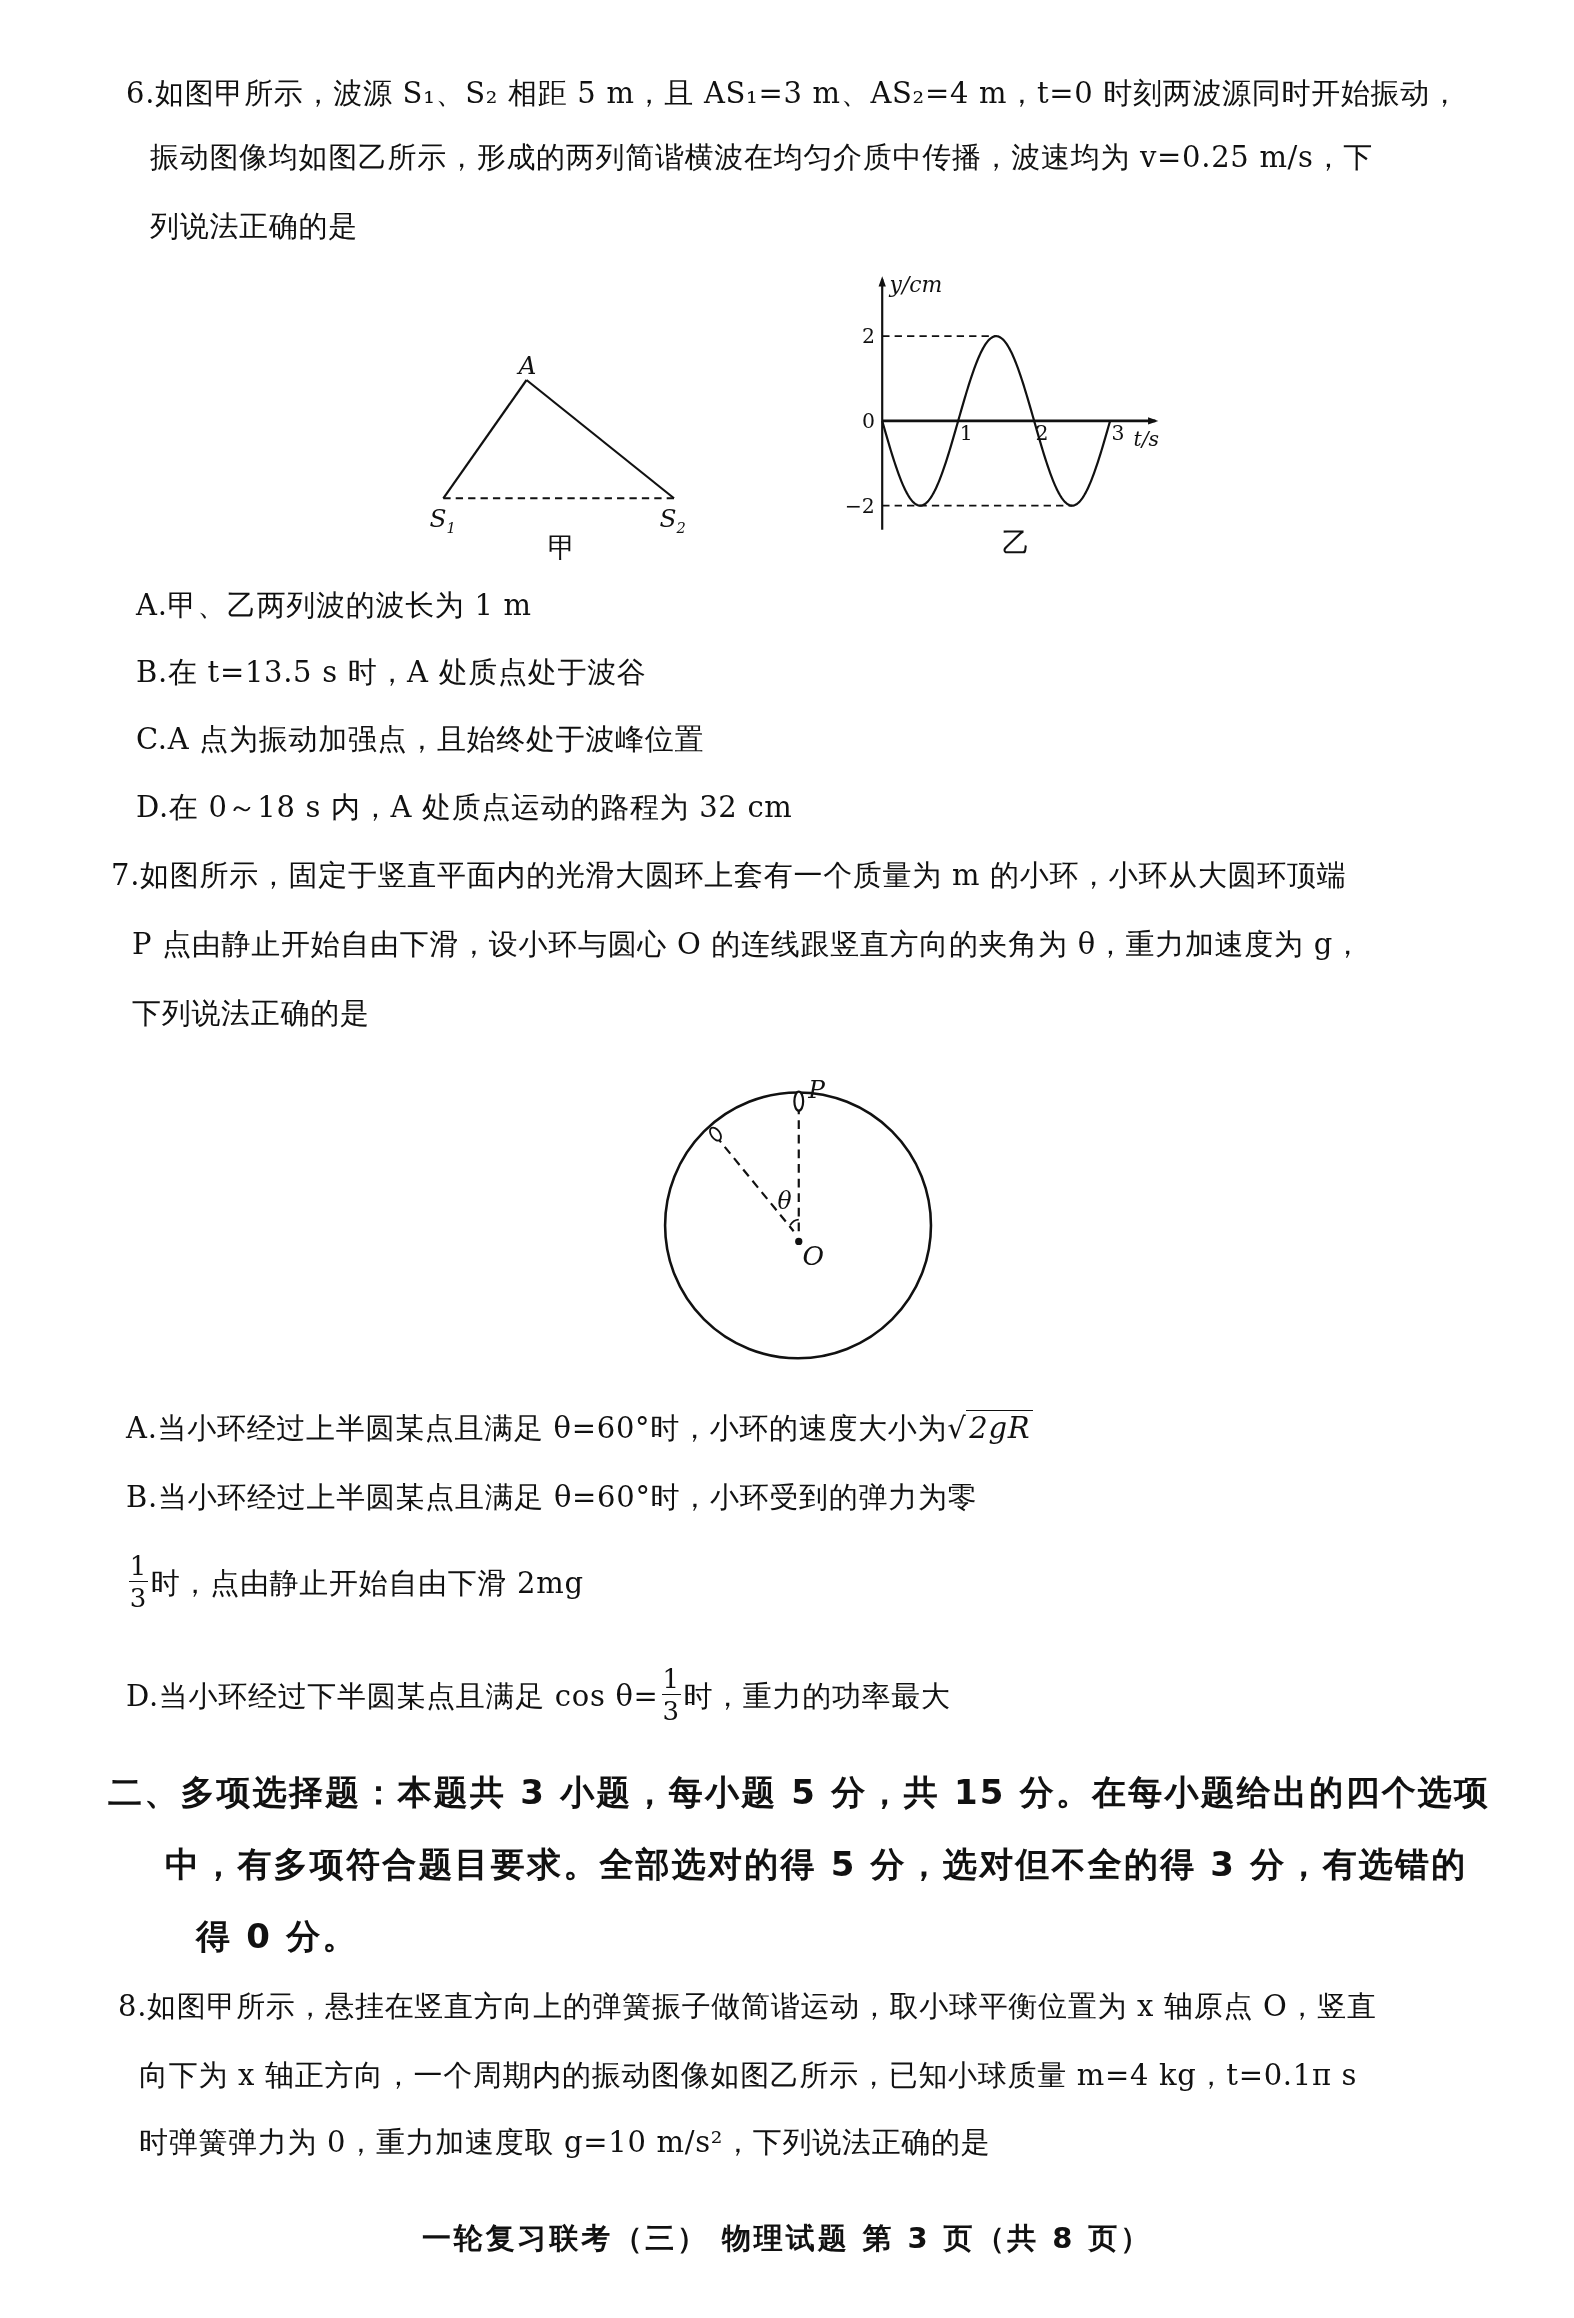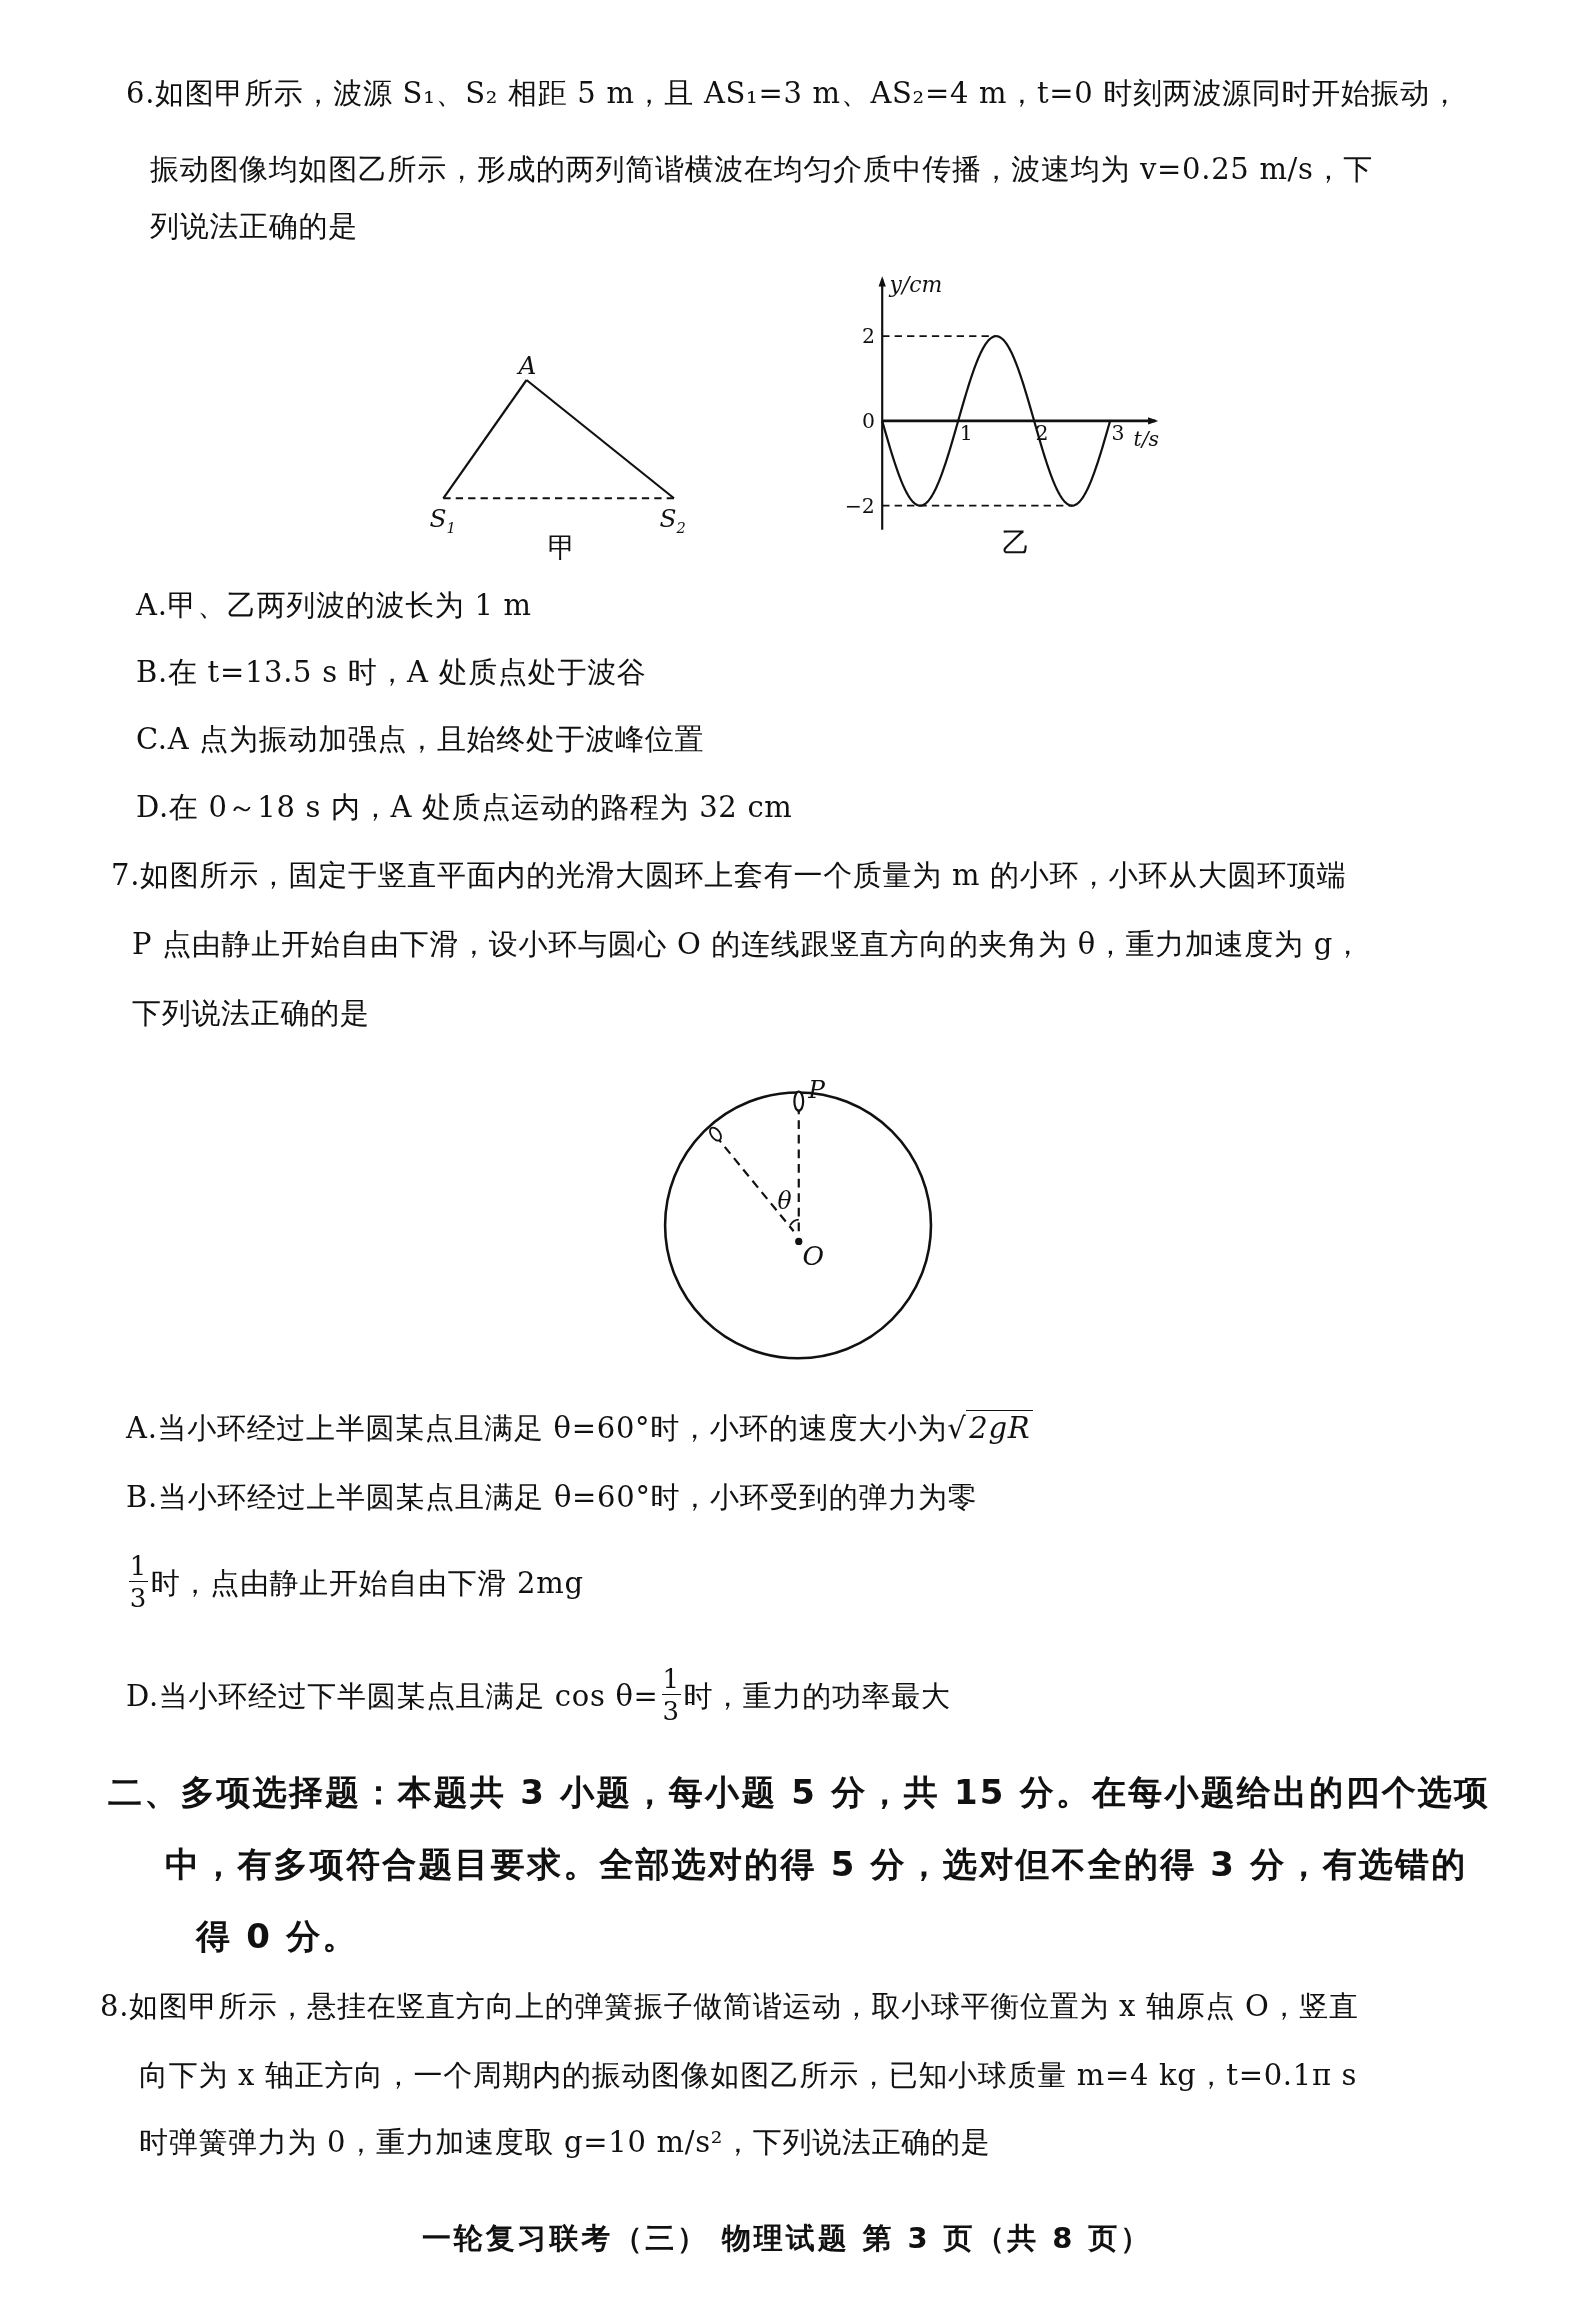--- a/index.html
+++ b/index.html
@@ -32,21 +32,21 @@
   .frac .den { padding-top: 2.9px; }
   .sqrt { display: inline-block; position: relative; }
   .sqrt .rad-body { border-top: 1.5px solid #111; padding: 0 2.9px; font-style: italic; }
   svg text { font-family: "DejaVu Serif", "Liberation Serif", serif; fill: #111; }
   .fig { position: absolute; }
 </style>
 </head>
 <body>
 
 <div class="line q-line" style="top:79px;left:126px;">6.如图甲所示，波源 S₁、S₂ 相距 5 m，且 AS₁=3 m、AS₂=4 m，t=0 时刻两波源同时开始振动，</div>
-<div class="line q-line cont" style="top:155px;">振动图像均如图乙所示，形成的两列简谐横波在均匀介质中传播，波速均为 v=0.25 m/s，下</div>
+<div class="line q-line cont" style="top:143px;">振动图像均如图乙所示，形成的两列简谐横波在均匀介质中传播，波速均为 v=0.25 m/s，下</div>
 <div class="line q-line cont" style="top:212px;">列说法正确的是</div>
 
 <svg class="fig" style="left:409px;top:336px;" width="292" height="234" viewBox="0 0 400 320">
   <line x1="47" y1="222" x2="161" y2="60" stroke="#111" stroke-width="3"></line>
   <line x1="161" y1="60" x2="363" y2="222" stroke="#111" stroke-width="3"></line>
   <line x1="47" y1="222" x2="363" y2="222" stroke="#111" stroke-width="2.5" stroke-dasharray="10,7"></line>
   <text x="150" y="52" font-size="34" font-style="italic">A</text>
   <text x="28" y="262" font-size="34" font-style="italic"><tspan>S</tspan><tspan font-size="20" dy="8">1</tspan></text>
   <text x="343" y="262" font-size="34" font-style="italic"><tspan>S</tspan><tspan font-size="20" dy="8">2</tspan></text>
   <text x="190" y="302" font-size="38" font-family="DejaVu Sans, sans-serif">甲</text>
@@ -122,18 +122,18 @@
       <span class="num">1</span>
       <span class="bar"></span>
       <span class="den">3</span>
     </span><span>时，重力的功率最大</span>
 </div>
 
 <div class="line sec first" style="top:1775px;">二、多项选择题：本题共 3 小题，每小题 5 分，共 15 分。在每小题给出的四个选项</div>
 <div class="line sec cont" style="top:1847px;">中，有多项符合题目要求。全部选对的得 5 分，选对但不全的得 3 分，有选错的</div>
 <div class="line sec cont" style="top:1919px;margin-left:31px;">得 0 分。</div>
 
-<div class="line q-line" style="top:1992px;left:100px;">8.如图甲所示，悬挂在竖直方向上的弹簧振子做简谐运动，取小球平衡位置为 x 轴原点 O，竖直</div>
+<div class="line q-line" style="top:1992px;left:118px;">8.如图甲所示，悬挂在竖直方向上的弹簧振子做简谐运动，取小球平衡位置为 x 轴原点 O，竖直</div>
 <div class="line q-line cont" style="top:2061px;left:139px;">向下为 x 轴正方向，一个周期内的振动图像如图乙所示，已知小球质量 m=4 kg，t=0.1π s</div>
 <div class="line q-line cont" style="top:2128px;left:139px;">时弹簧弹力为 0，重力加速度取 g=10 m/s²，下列说法正确的是</div>
 
 <div class="footer">一轮复习联考（三） 物理试题 第 3 页（共 8 页）</div>
 
 
 </body></html>

